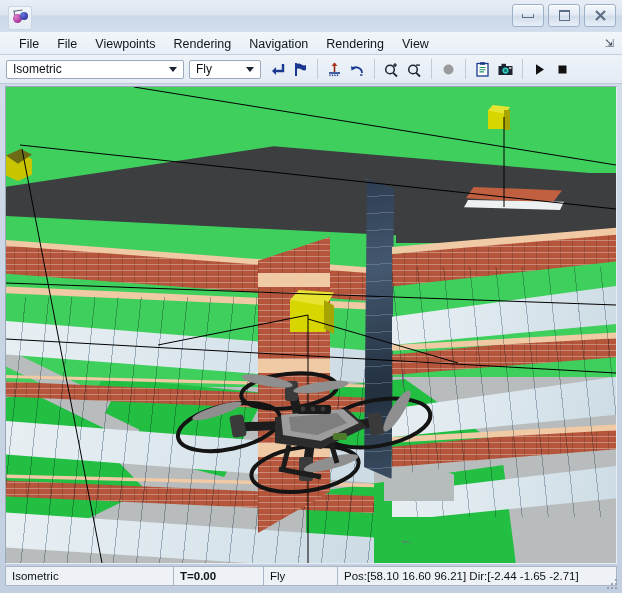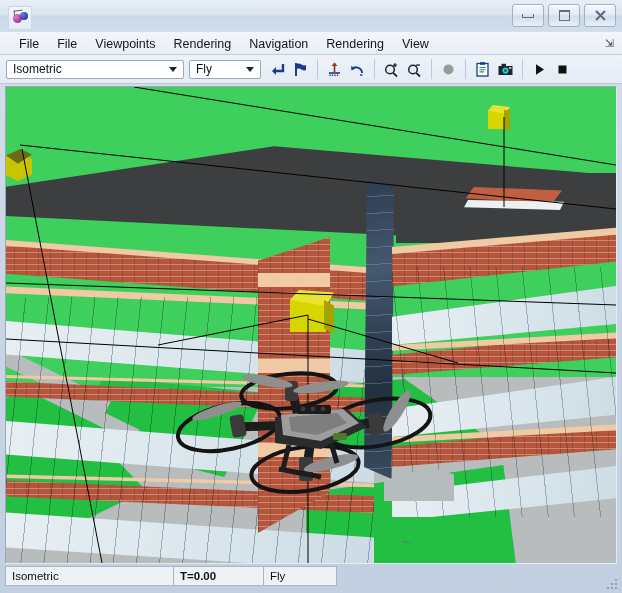--- a/index.html
+++ b/index.html
@@ -412,20 +412,21 @@
       <div style="position:absolute;left:378px;top:380px;width:70px;height:34px;background:#b6bbbc;
                   clip-path:polygon(0 40%,68% 0,100% 22%,100% 100%,0 100%);"></div>
 
     </div>
   </div>
 
   <div class="status">
     <div class="spanel p1">Isometric</div>
     <div class="spanel p2">T=0.00</div>
     <div class="spanel p3">Fly</div>
+    <div class="spanel p4">Pos:[58.10 16.60 96.21] Dir:[-2.44 -1.65 -2.71]</div>
   </div>
 
   <div class="resize">
     <i style="left:8px;top:8px;"></i>
       <i style="left:4px;top:8px;"></i>
       <i style="left:8px;top:4px;"></i>
     <i style="left:0px;top:8px;"></i>
       <i style="left:8px;top:0px;"></i>
       <i style="left:4px;top:4px;"></i>
   </div>

